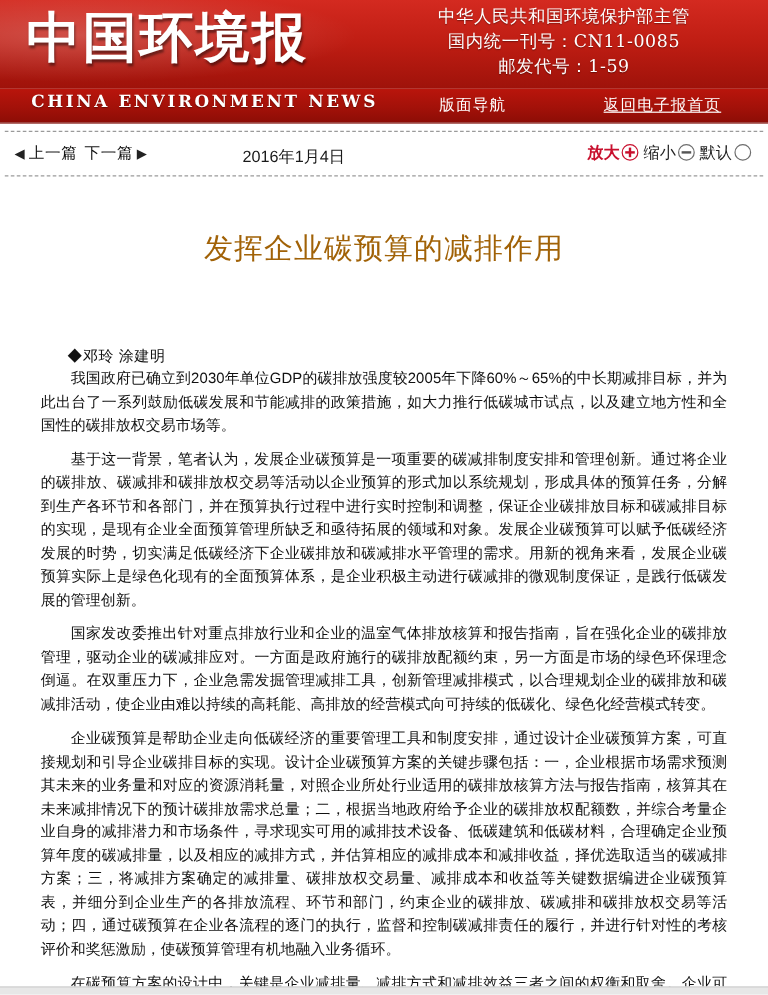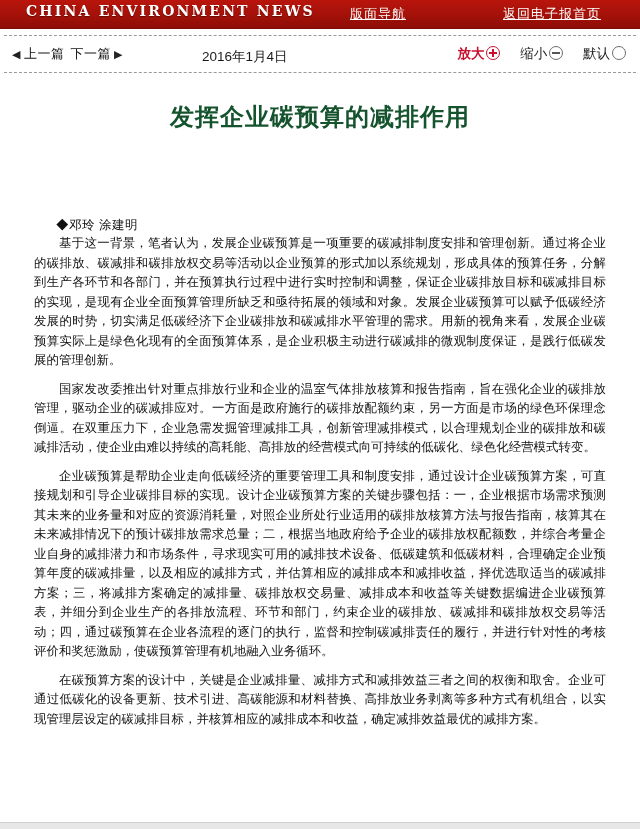--- a/index.html
+++ b/index.html
@@ -81,21 +81,21 @@
     text-shadow: 0 1px 1px rgba(0,0,0,0.4);
   }
   .subbar-link {
     position: absolute;
     top: 5px;
     color: #ffffff;
     font-size: 13px;
     text-decoration: none;
     letter-spacing: 1px;
   }
-  .subbar-link.nav1 { left: 350px; text-decoration: underline; }
+  .subbar-link.nav1 { left: 366px; }
   .subbar-link.nav2 { left: 503px; text-decoration: underline; }
 
   
   .toolbar {
     position: relative;
     height: 36px;
     margin: 6px 4px 0 4px;
     border-top: 1px dashed #9a9a9a;
     border-bottom: 1px dashed #9a9a9a;
     background: #ffffff;
@@ -123,21 +123,21 @@
     color: #1a1a1a;
   }
   .zoom-group {
     position: absolute;
     right: 10px;
     top: 8px;
     font-size: 13.5px;
     white-space: nowrap;
   }
   .zoom-item {
-    margin-left: 16px;
+    margin-left: 0;
     text-decoration: none;
     color: #222;
     font-family: Liberation Mono, monospace;
   }
   .zoom-item.big { color: #c8102e; font-weight: bold; }
   .zoom-badge {
     display: inline-block;
     width: 12px; height: 12px;
     border: 1px solid #6d6d6d;
     border-radius: 50%;
@@ -158,27 +158,27 @@
   .zoom-badge.red:before, .zoom-badge.red:after { background: #c8102e; }
 
   
   .article {
     padding: 0 34px;
   }
   .headline {
     text-align: center;
     font-family: "DejaVu Serif", "Liberation Serif", serif;
     font-size: 24px;
-    font-weight: bold;
-    color: #14532d;
-    margin: 28px 0 0 0;
+    font-weight: normal;
+    color: #a16207;
+    margin: 44px 0 0 0;
     letter-spacing: 1px;
   }
   .byline {
-    margin-top: 84px;
+    margin-top: 66px;
     font-size: 12.5px;
     color: #111;
     padding-left: 22px;
     letter-spacing: 0.5px;
   }
   .body-text p {
     margin: 0 0 9px 0;
     font-size: 12.4px;
     line-height: 19.5px;
     text-align: justify;
@@ -193,20 +193,28 @@
     height: 6px;
     background: #e7e7e7;
     border-top: 1px solid #cfcfcf;
   }
 </style>
 </head>
 <body>
 
 <div class="page">
 
+  <div class="masthead">
+    <div class="masthead-title">中国环境报</div>
+    <div class="masthead-right">
+      <div>中华人民共和国环境保护部主管</div>
+      <div>国内统一刊号：CN11-0085</div>
+      <div>邮发代号：1-59</div>
+    </div>
+  </div>
 
   <div class="subbar">
     <div class="subbar-en">CHINA ENVIRONMENT NEWS</div>
     <a class="subbar-link nav1" href="#">版面导航</a>
     <a class="subbar-link nav2" href="#">返回电子报首页</a>
   </div>
 
   <div class="toolbar">
     <div class="nav-left">
       <span class="arrow">◀</span><a href="#">上一篇</a><a href="#">下一篇</a><span class="arrow">▶</span>
@@ -216,20 +224,21 @@
       <a class="zoom-item big" href="#"><span>放大</span><span class="zoom-badge plus red"></span></a>
       <a class="zoom-item" href="#"><span>缩小</span><span class="zoom-badge minus"></span></a>
       <a class="zoom-item" href="#"><span>默认</span><span class="zoom-badge"></span></a>
     </div>
   </div>
 
   <div class="article">
     <h1 class="headline">发挥企业碳预算的减排作用</h1>
     <div class="byline">◆邓玲 涂建明</div>
     <div class="body-text">
+      <p>我国政府已确立到2030年单位GDP的碳排放强度较2005年下降60%～65%的中长期减排目标，并为此出台了一系列鼓励低碳发展和节能减排的政策措施，如大力推行低碳城市试点，以及建立地方性和全国性的碳排放权交易市场等。</p>
       <p>基于这一背景，笔者认为，发展企业碳预算是一项重要的碳减排制度安排和管理创新。通过将企业的碳排放、碳减排和碳排放权交易等活动以企业预算的形式加以系统规划，形成具体的预算任务，分解到生产各环节和各部门，并在预算执行过程中进行实时控制和调整，保证企业碳排放目标和碳减排目标的实现，是现有企业全面预算管理所缺乏和亟待拓展的领域和对象。发展企业碳预算可以赋予低碳经济发展的时势，切实满足低碳经济下企业碳排放和碳减排水平管理的需求。用新的视角来看，发展企业碳预算实际上是绿色化现有的全面预算体系，是企业积极主动进行碳减排的微观制度保证，是践行低碳发展的管理创新。</p>
       <p>国家发改委推出针对重点排放行业和企业的温室气体排放核算和报告指南，旨在强化企业的碳排放管理，驱动企业的碳减排应对。一方面是政府施行的碳排放配额约束，另一方面是市场的绿色环保理念倒逼。在双重压力下，企业急需发掘管理减排工具，创新管理减排模式，以合理规划企业的碳排放和碳减排活动，使企业由难以持续的高耗能、高排放的经营模式向可持续的低碳化、绿色化经营模式转变。</p>
       <p>企业碳预算是帮助企业走向低碳经济的重要管理工具和制度安排，通过设计企业碳预算方案，可直接规划和引导企业碳排目标的实现。设计企业碳预算方案的关键步骤包括：一，企业根据市场需求预测其未来的业务量和对应的资源消耗量，对照企业所处行业适用的碳排放核算方法与报告指南，核算其在未来减排情况下的预计碳排放需求总量；二，根据当地政府给予企业的碳排放权配额数，并综合考量企业自身的减排潜力和市场条件，寻求现实可用的减排技术设备、低碳建筑和低碳材料，合理确定企业预算年度的碳减排量，以及相应的减排方式，并估算相应的减排成本和减排收益，择优选取适当的碳减排方案；三，将减排方案确定的减排量、碳排放权交易量、减排成本和收益等关键数据编进企业碳预算表，并细分到企业生产的各排放流程、环节和部门，约束企业的碳排放、碳减排和碳排放权交易等活动；四，通过碳预算在企业各流程的逐门的执行，监督和控制碳减排责任的履行，并进行针对性的考核评价和奖惩激励，使碳预算管理有机地融入业务循环。</p>
       <p>在碳预算方案的设计中，关键是企业减排量、减排方式和减排效益三者之间的权衡和取舍。企业可通过低碳化的设备更新、技术引进、高碳能源和材料替换、高排放业务剥离等多种方式有机组合，以实现管理层设定的碳减排目标，并核算相应的减排成本和收益，确定减排效益最优的减排方案。</p>
 
     </div>
 
   </div>
 
   <div class="bottom-rule"></div>

